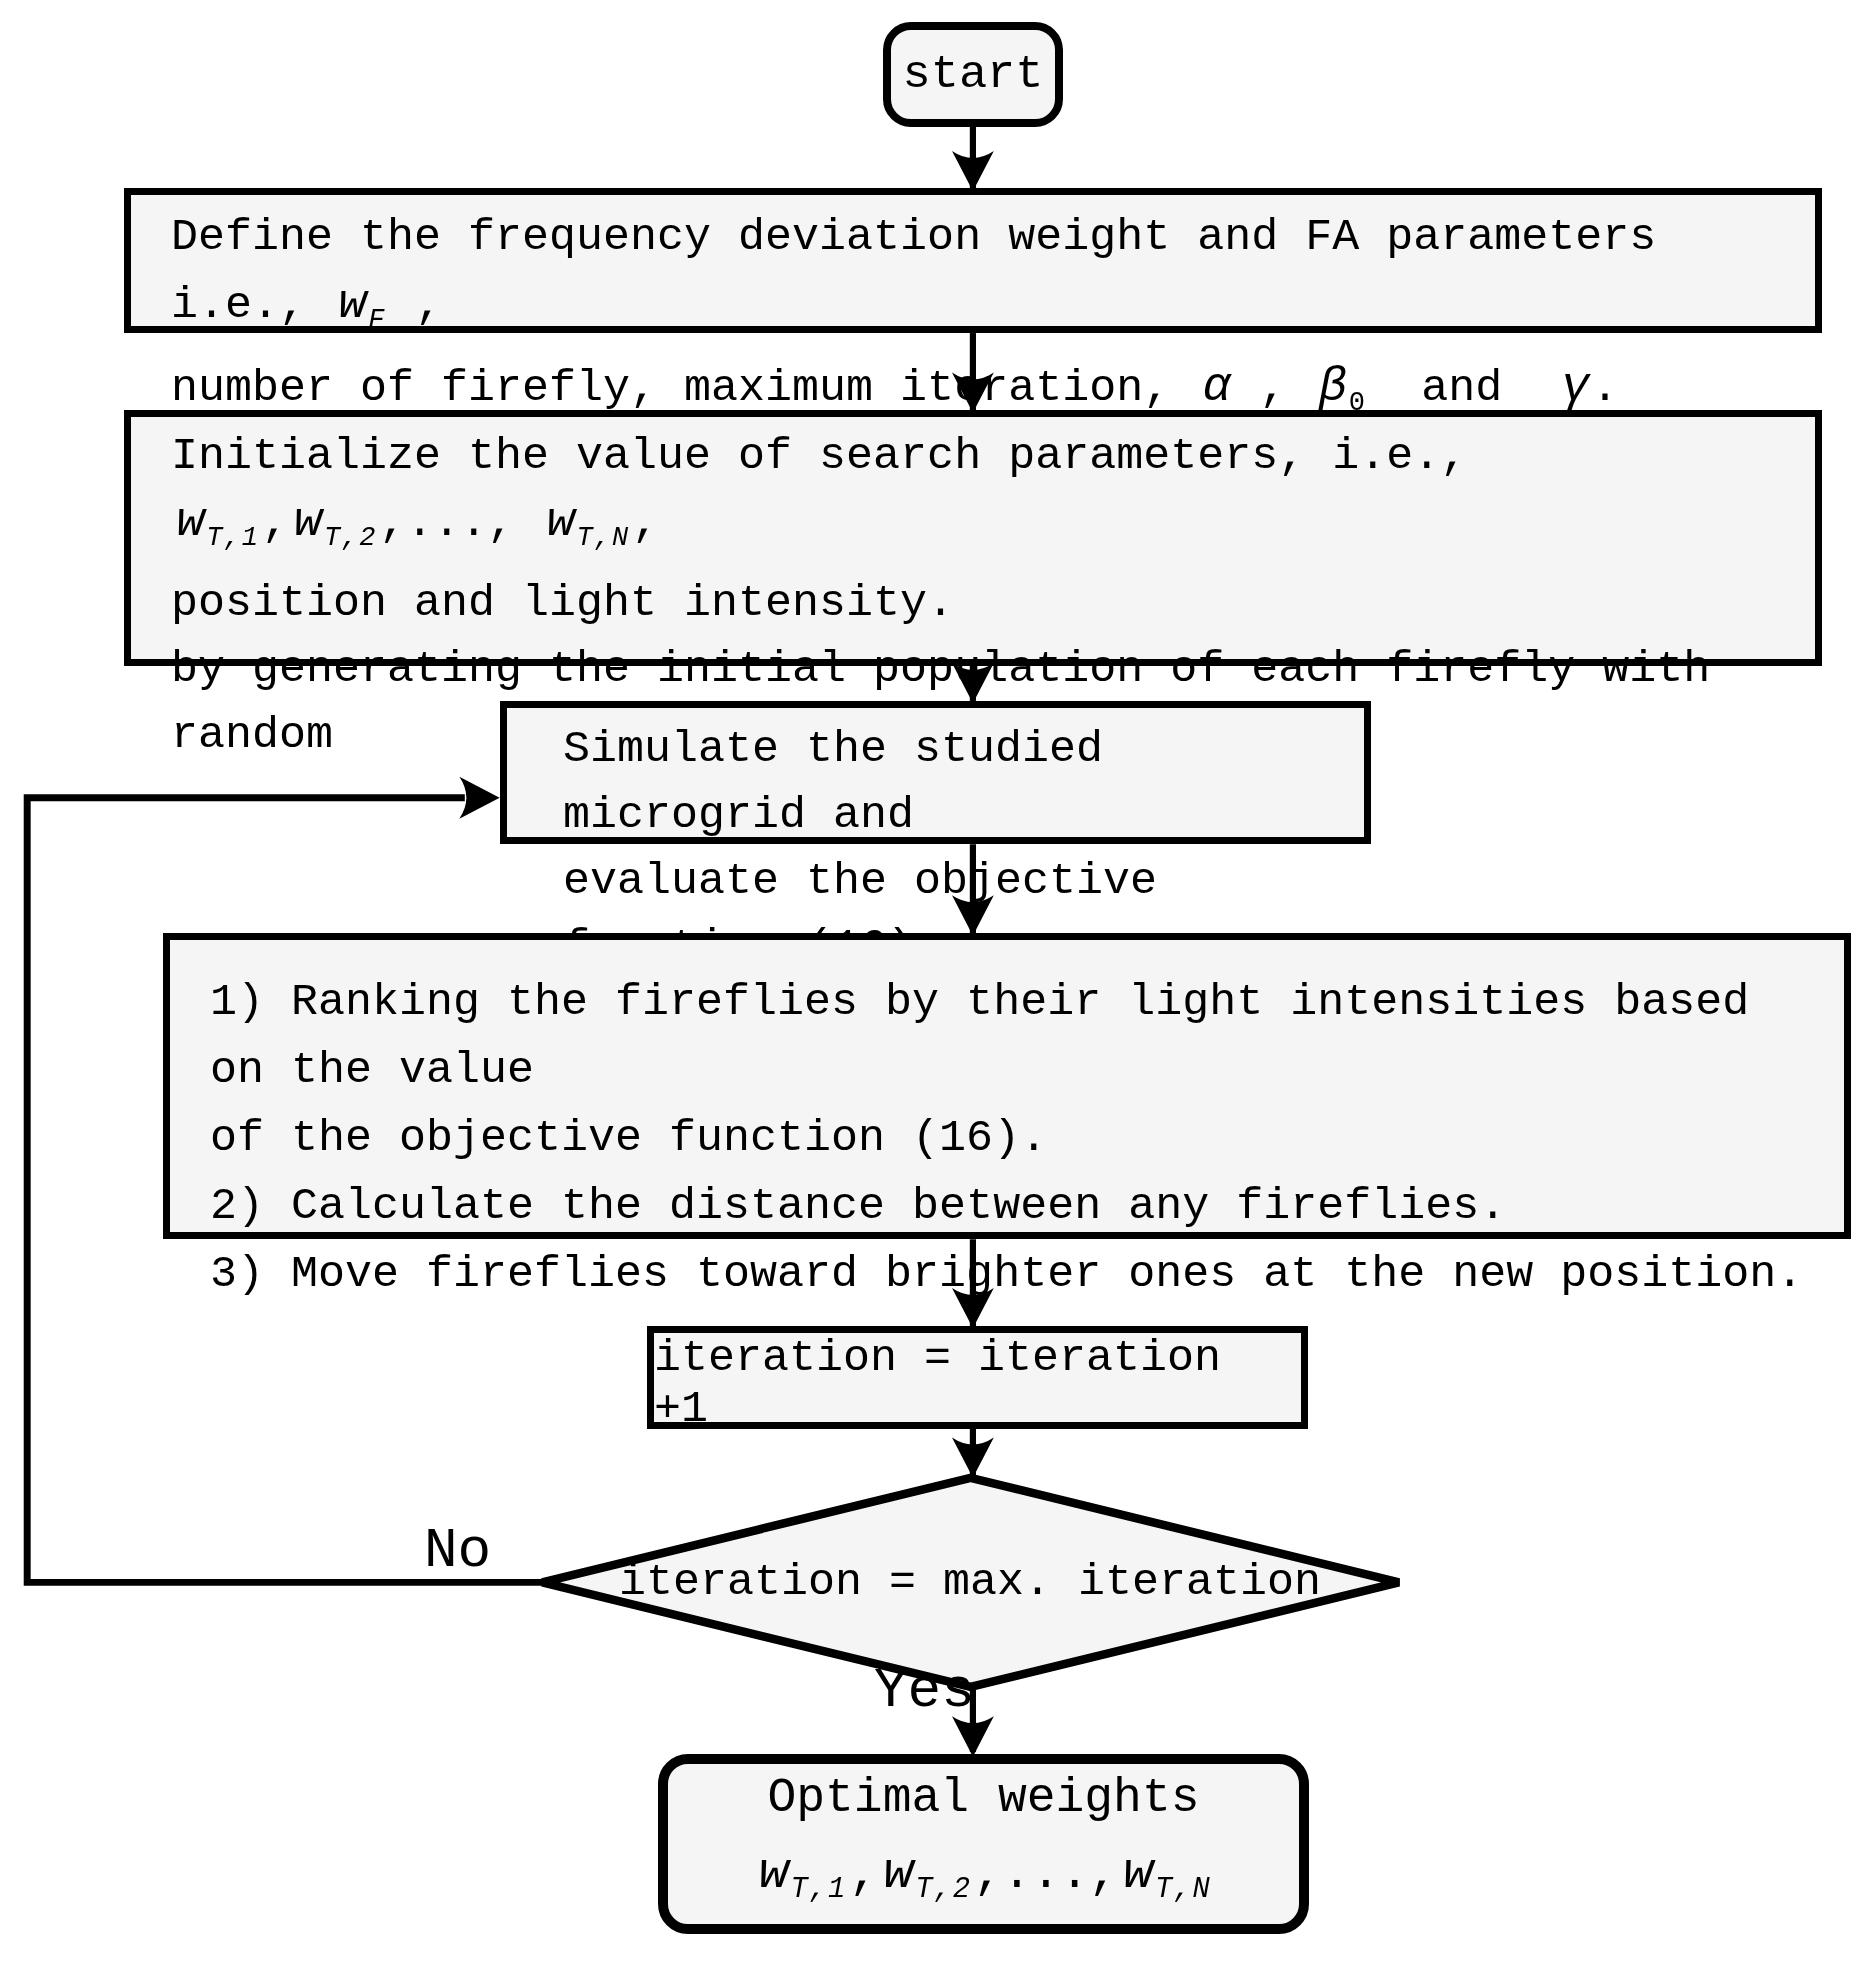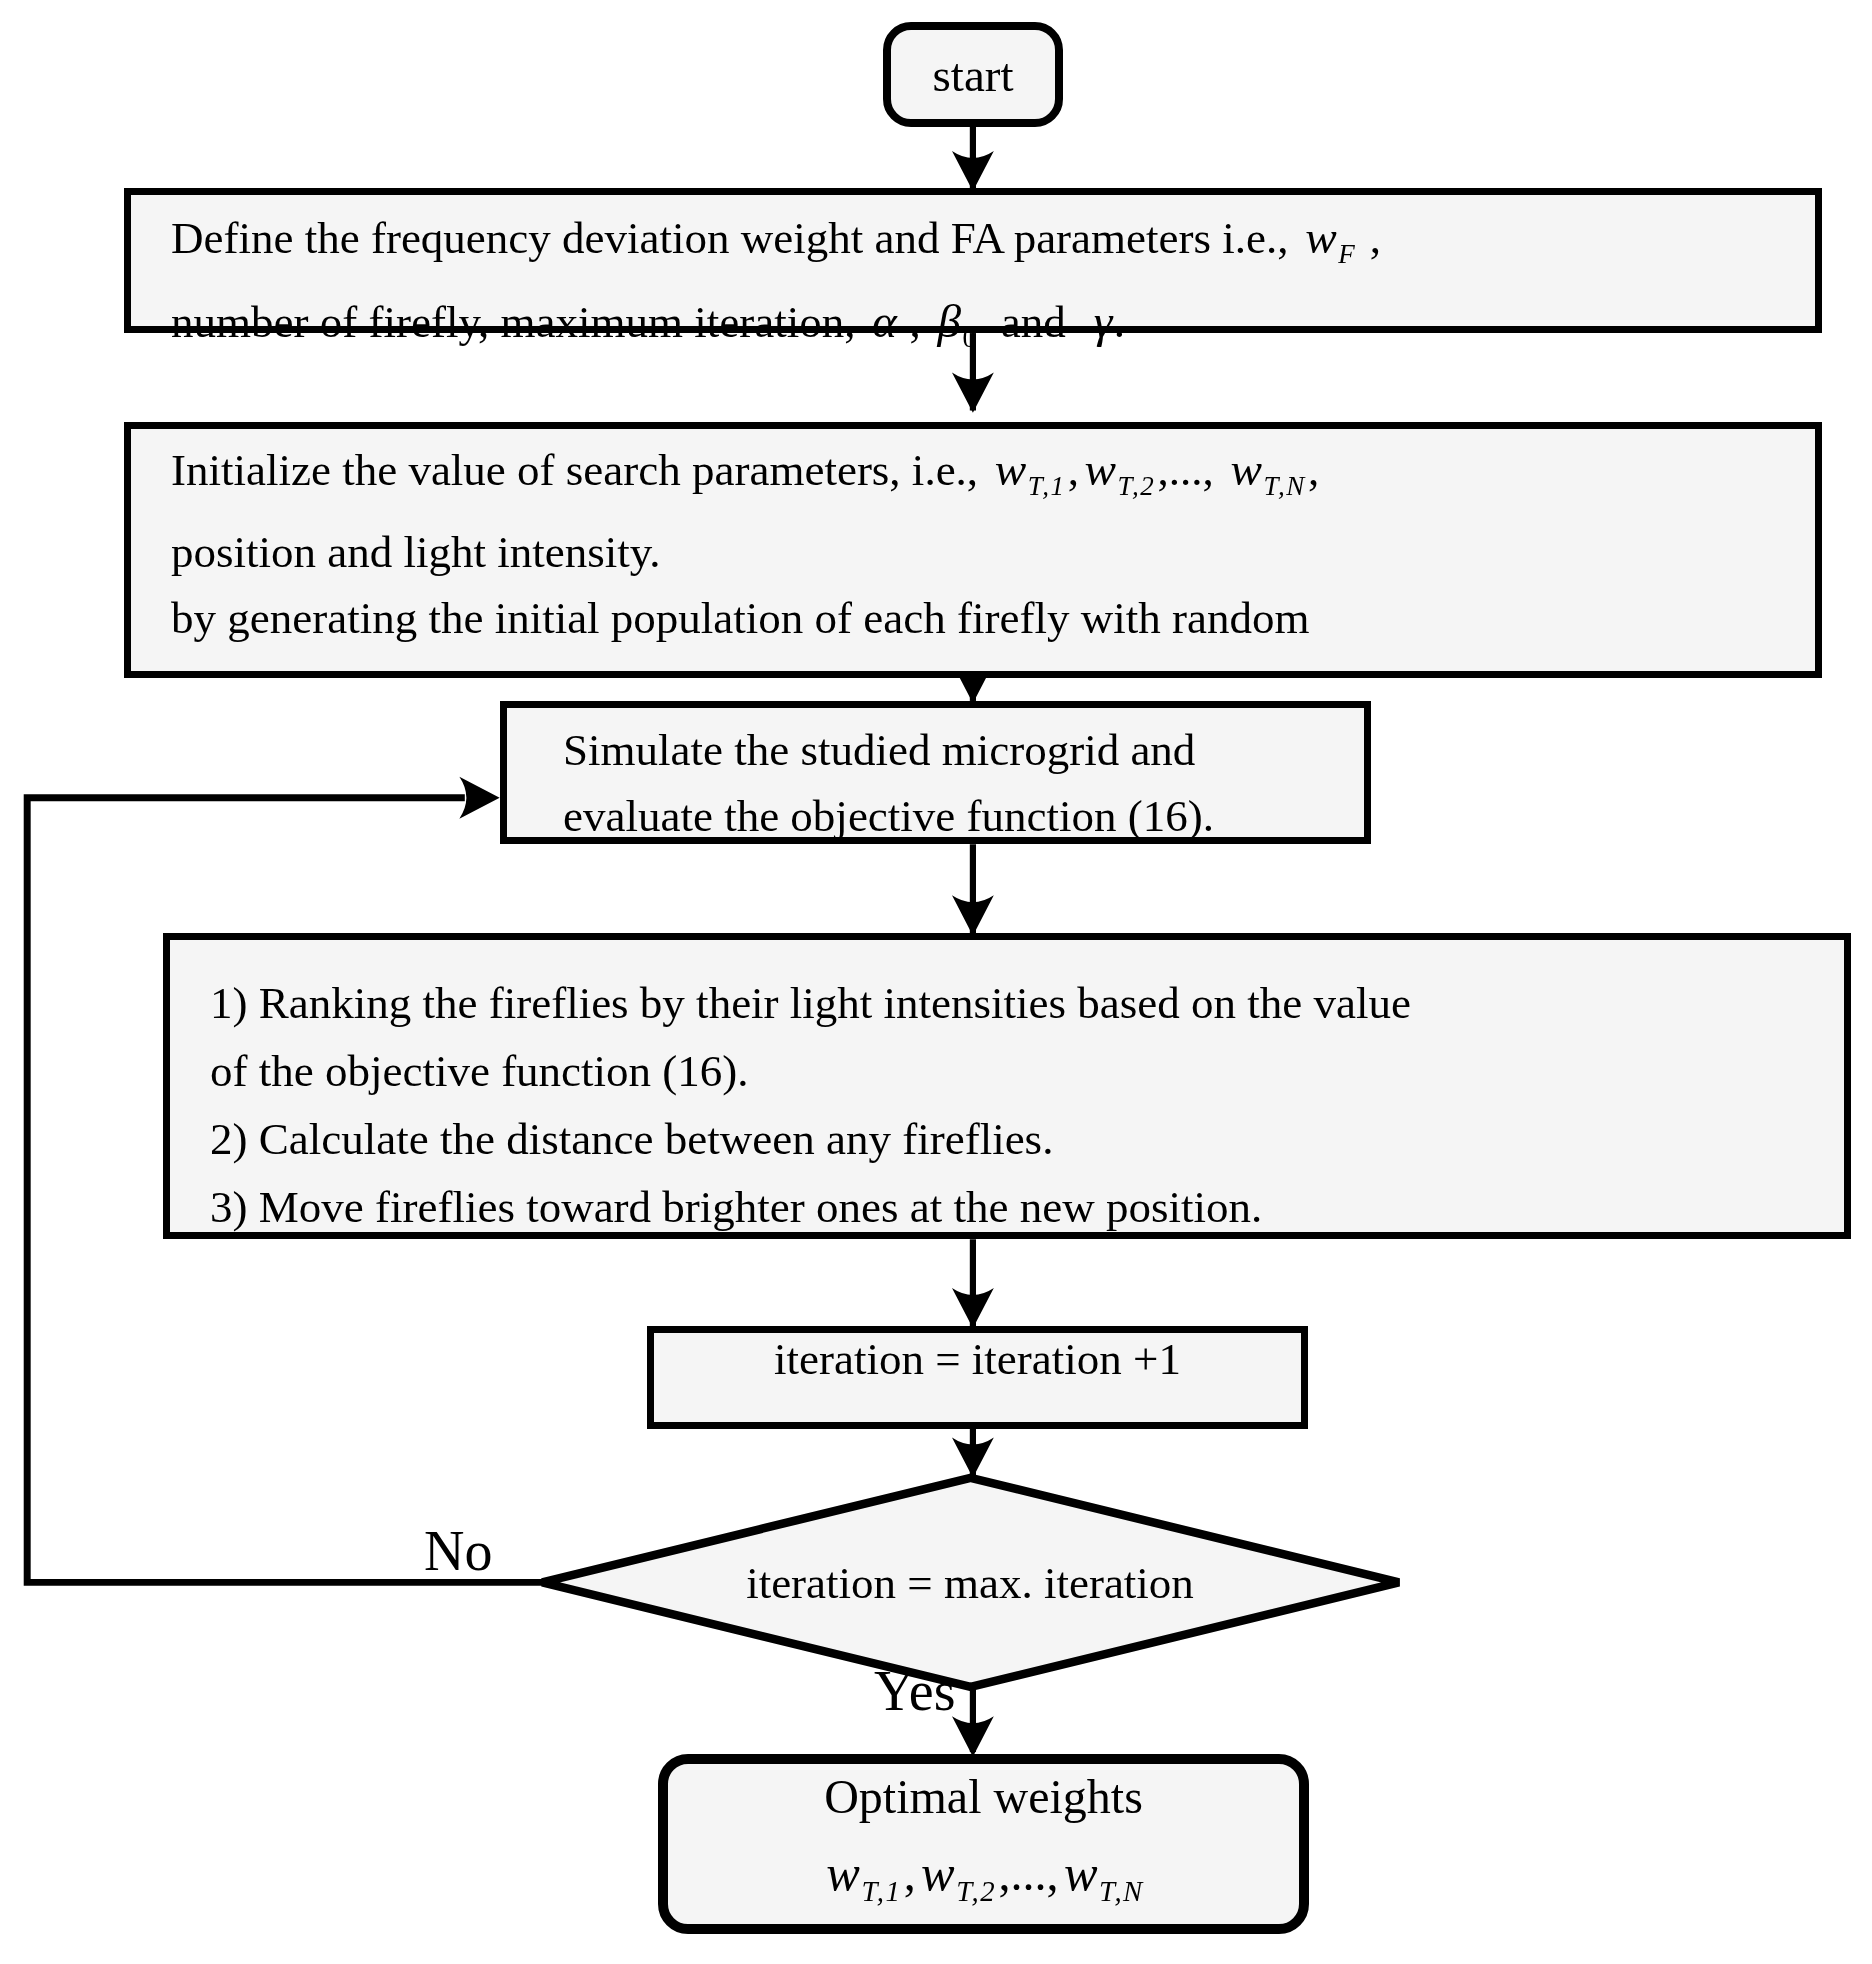--- a/index.html
+++ b/index.html
@@ -1,36 +1,36 @@
 <!DOCTYPE html>
 <html style="font-size:12.4px"><head>
 <meta charset="utf-8">
 <style>
   html,body { margin:0; padding:0; background:#ffffff; }
   #canvas {
     position:relative; width:1873px; height:1965px;
     background:#ffffff; color:#000;
-    font-family:Liberation Serif, serif;
+    font-family:Liberation Mono, monospace;
     overflow:hidden;
   }
   svg.connectors { position:absolute; left:0; top:0; }
   .node {
     position:absolute; box-sizing:border-box;
     background:#f5f5f5; border:7px solid #000;
     font-size:45px; color:#000;
   }
   .tline { white-space:pre-wrap; }
   .mvar  { font-style:italic; font-size:1.05em; padding:0 1.5px 0 5.4px; }
   .msub  { font-size:0.60em; font-style:italic; vertical-align:-0.38em; letter-spacing:1.5px; padding-right:2.3px; }
   .msub-u{ font-size:0.60em; font-style:normal; vertical-align:-0.38em; padding-right:2.3px; }
 
   .n-start { left:883px; top:22px;  width:180px;  height:105px; border-radius:28px; border-width:8.5px;
              display:flex; align-items:center; justify-content:center; font-size:47px; }
   .n-define{ left:124px;  top:188px; width:1698px; height:145px; padding:8.5px 18.6px 0 40px; line-height:67px; }
-  .n-init  { left:124px;  top:410px; width:1698px; height:256px; padding:7px 18.6px 0 40px;  line-height:66px;margin-top:12px; }
+  .n-init  { left:124px;  top:410px; width:1698px; height:256px; padding:7px 18.6px 0 40px;  line-height:66px; }
   .n-sim   { left:500px;  top:701px; width:871px; height:143px; padding:9.3px 0 0 56px;    line-height:66px; }
   .n-rank  { left:163px;  top:933px;width:1688px; height:306px; padding:29px 18.6px 0 40px; line-height:68px; }
   .n-iter  { left:647px;  top:1326px;width:661px;  height:103px; display:flex; align-items:flex-start; justify-content:center; }
   .n-opt   { left:658px;  top:1754px;width:651px;  height:180px; border-radius:30px; border-width:10px;
              display:flex; flex-direction:column; align-items:center; justify-content:center; font-size:48px; line-height:76px; }
   .diamond-label {
     position:absolute; left:583px; top:1478px; width:774px; height:209px;
     display:flex; align-items:center; justify-content:center; font-size:45px; pointer-events:none;
   }
   .edge-label { position:absolute; font-size:56px; }

